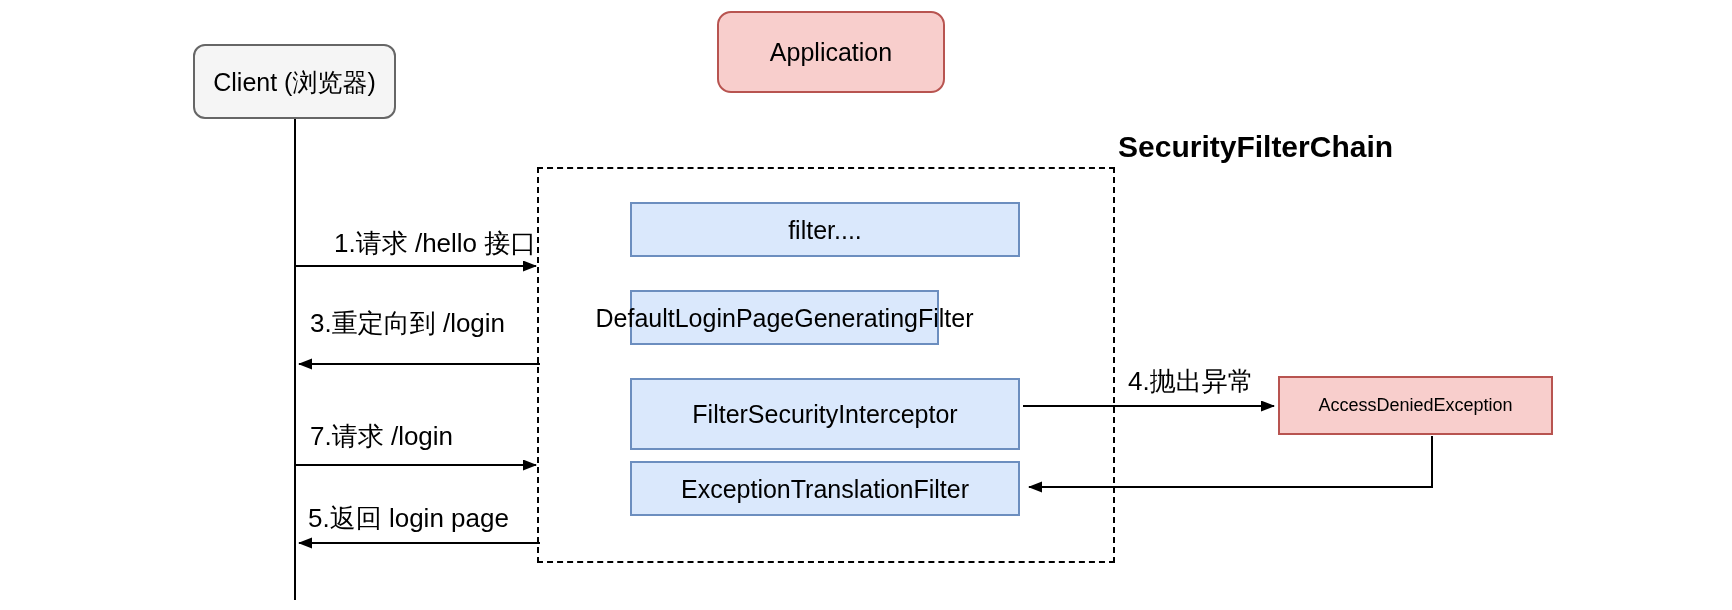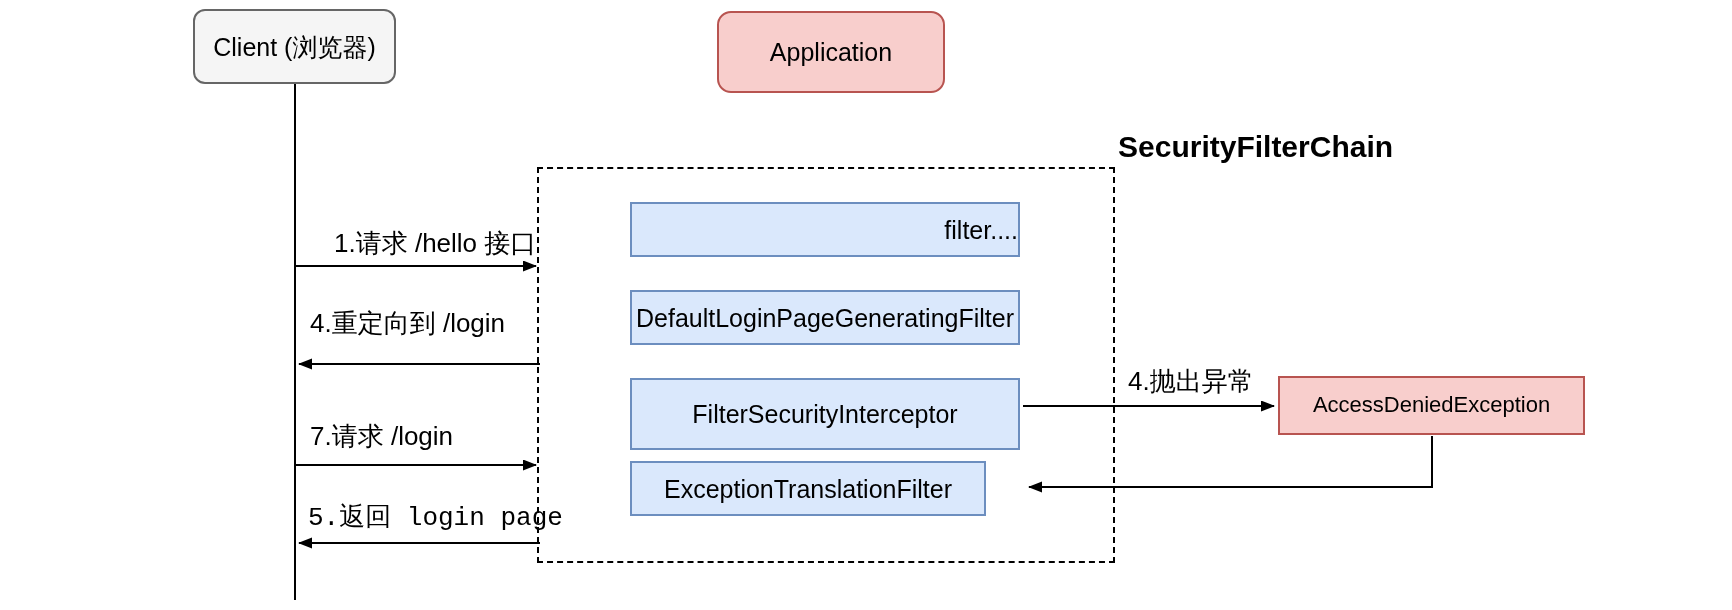--- a/index.html
+++ b/index.html
@@ -26,20 +26,21 @@
     justify-content: center;
     text-align: center;
     font-size: 25px;
     line-height: 1.2;
     white-space: nowrap;
   }
   .node-gray {
     background: #f5f5f5;
     border: 2px solid #666666;
     border-radius: 12px;
+    margin-top: 35px;
   }
   .node-red-rounded {
     background: #f8cecc;
     border: 2px solid #b85450;
     border-radius: 14px;
   }
   .node-red {
     background: #f8cecc;
     border: 2px solid #b85450;
   }
@@ -64,30 +65,30 @@
   }
   .edge-label {
     position: absolute;
     font-size: 26px;
     line-height: 1.2;
     white-space: nowrap;
   }
   
   .n-client   { left: 193px; top: 9px;   width: 203px; height: 75px; }
   .n-app      { left: 717px; top: 11px;  width: 228px; height: 82px; }
-  .n-filter1  { left: 630px; top: 202px; width: 390px; height: 55px; justify-content: flex-end; }
-  .n-filter2  { left: 630px; top: 290px; width: 390px; height: 55px; }
+  .n-filter1  { left: 630px; top: 202px; width: 390px; height: 55px; }
+  .n-filter2  { left: 630px; top: 290px; width: 309px; height: 55px; }
   .n-filter3  { left: 630px; top: 378px; width: 390px; height: 72px; }
-  .n-filter4  { left: 630px; top: 461px; width: 356px; height: 55px; align-items: center; }
-  .n-adx      { left: 1278px; top: 376px; width: 307px; height: 59px; font-size: 22px; }
+  .n-filter4  { left: 630px; top: 461px; width: 390px; height: 55px; align-items: center; }
+  .n-adx      { left: 1278px; top: 376px; width: 275px; height: 59px; font-size: 18px; }
   
   .l-step1 { left: 310px;  top: 228px; margin-left: 24px; }
   .l-step3 { left: 310px;  top: 308px; }
   .l-step4 { left: 310px;  top: 421px; }
-  .l-step5 { left: 308px;  top: 503px; font-family: Liberation Mono, monospace; }
+  .l-step5 { left: 308px;  top: 503px; }
   .l-step2 { left: 1128px; top: 366px; }
 </style>
 </head>
 <body>
 
 <div class="canvas">
 
   <svg class="connector-layer" viewBox="0 0 1732 610" xmlns="http://www.w3.org/2000/svg">
     <defs>
       <marker id="arrow" markerUnits="userSpaceOnUse" markerWidth="15" markerHeight="12" refX="13" refY="5.5" orient="auto">
@@ -129,18 +130,18 @@
 
   <div class="node node-blue n-filter4">
     <span>ExceptionTranslationFilter</span>
   </div>
 
   <div class="node node-red n-adx">
     <span>AccessDeniedException</span>
   </div>
 
   <div class="edge-label l-step1">1.请求 /hello 接口</div>
-  <div class="edge-label l-step3">4.重定向到 /login</div>
+  <div class="edge-label l-step3">3.重定向到 /login</div>
   <div class="edge-label l-step4">7.请求 /login</div>
   <div class="edge-label l-step5">5.返回 login page</div>
   <div class="edge-label l-step2">4.抛出异常</div>
 
 </div>
 
 </body></html>

